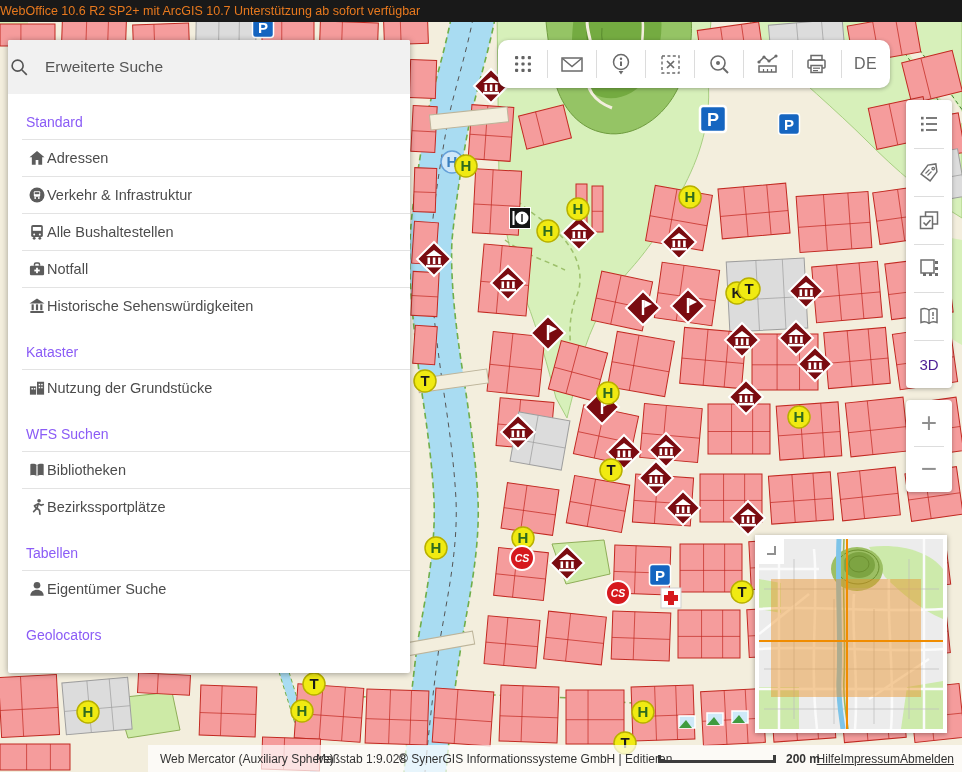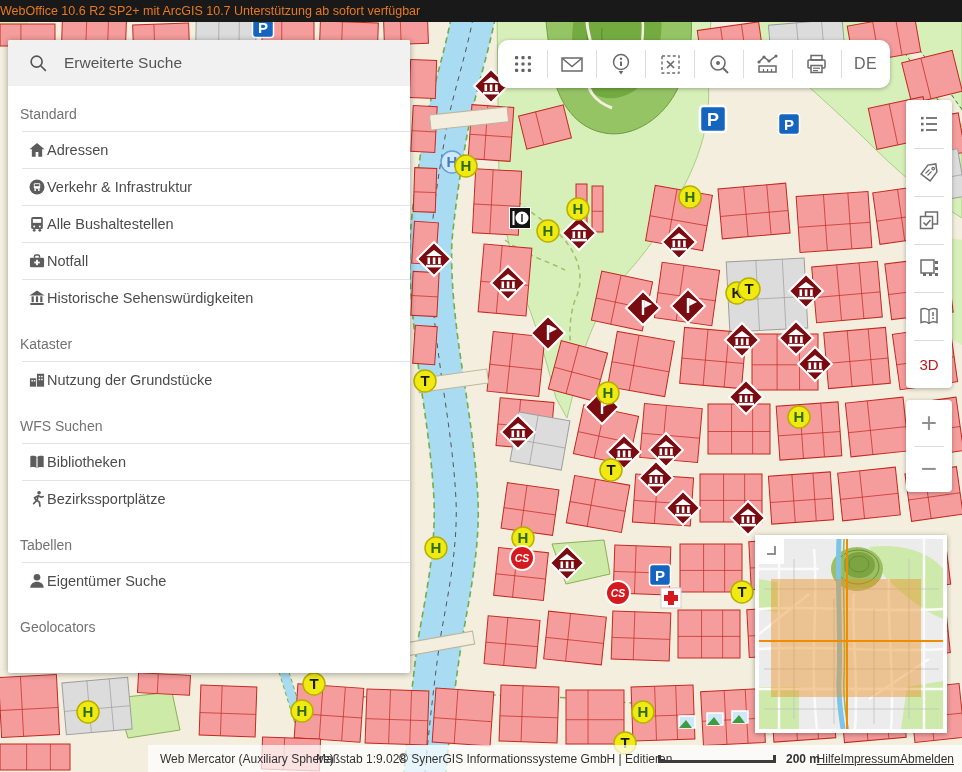--- a/index.html
+++ b/index.html
@@ -8,39 +8,39 @@
     font-family:"Liberation Sans",sans-serif;background:#f3eedd;
   }
   
   .banner{position:absolute;left:0;top:0;width:962px;height:22px;background:#191919;z-index:60;display:flex;align-items:center}
   .banner span{color:#e8791e;font-size:12.5px;white-space:nowrap}
   
   #map-svg{position:absolute;left:0;top:0;z-index:1}
   
   .panel{position:absolute;left:8px;top:40px;width:402px;height:633px;background:#fff;
     box-shadow:0 1px 6px rgba(0,0,0,.35);z-index:30;overflow:hidden;border-radius:2px}
-  .panel-header{height:46px;background:#f1f1f1;display:flex;align-items:center;padding-left:19px;gap:15px;
+  .panel-header{height:54px;background:#f1f1f1;display:flex;align-items:center;gap:15px;
     color:#555;font-size:15.5px;cursor:pointer}
-  .group-label{height:36px;display:flex;align-items:flex-end;padding:0 0 9px 12px;color:#737373;font-size:14px}
+  .group-label{height:36px;display:flex;align-items:flex-end;padding:0 0 9px 18px;color:#8b5cf6;font-size:14px}
   .item{height:37px;display:flex;align-items:center;padding-left:19px;color:#4c4c4c;font-size:14.5px;
     position:relative;cursor:pointer;box-sizing:border-box}
   .item::before{content:"";position:absolute;left:14px;right:0;top:0;height:1px;background:#e3e3e3}
   .item svg{flex:0 0 auto}
   
   .toolbar{position:absolute;left:498px;top:40px;height:48px;background:#fff;border-radius:10px;
     box-shadow:0 1px 4px rgba(0,0,0,.3);display:flex;align-items:center;z-index:30}
   .tool-btn{width:49px;height:48px;display:flex;align-items:center;justify-content:center;position:relative;cursor:pointer}
   .tool-btn + .tool-btn::before{content:"";position:absolute;left:0;top:10px;bottom:10px;width:1px;background:#dcdcdc}
   .lang{font-size:16px;color:#666;letter-spacing:.5px}
   
   .side-toolbar{position:absolute;left:906px;top:100px;width:46px;background:#fff;border-radius:4px;
     box-shadow:0 1px 4px rgba(0,0,0,.3);z-index:30}
   .side-btn{height:48px;display:flex;align-items:center;justify-content:center;position:relative;cursor:pointer}
   .side-btn + .side-btn::before{content:"";position:absolute;left:8px;right:8px;top:0;height:1px;background:#ddd}
-  .side-3d{font-size:15px;color:#b91c1c}
+  .side-3d{font-size:15px;color:#4c1d95}
   .zoom-box{position:absolute;left:906px;top:400px;width:46px;background:#fff;border-radius:4px;
     box-shadow:0 1px 4px rgba(0,0,0,.3);z-index:30}
   .zoom-btn{height:46px;display:flex;align-items:center;justify-content:center;font-size:28px;font-weight:300;
     color:#8f8f8f;position:relative;cursor:pointer}
   .zoom-btn + .zoom-btn::before{content:"";position:absolute;left:8px;right:8px;top:0;height:1px;background:#ddd}
   
   .overview{position:absolute;left:755px;top:535px;width:192px;height:198px;background:#fff;box-sizing:border-box;
     padding:4px;box-shadow:0 1px 5px rgba(0,0,0,.35);z-index:20}
   .ov-collapse{position:absolute;left:2px;top:2px;width:27px;height:27px;background:#fff;display:flex;
     align-items:center;justify-content:center;z-index:2;cursor:pointer}

